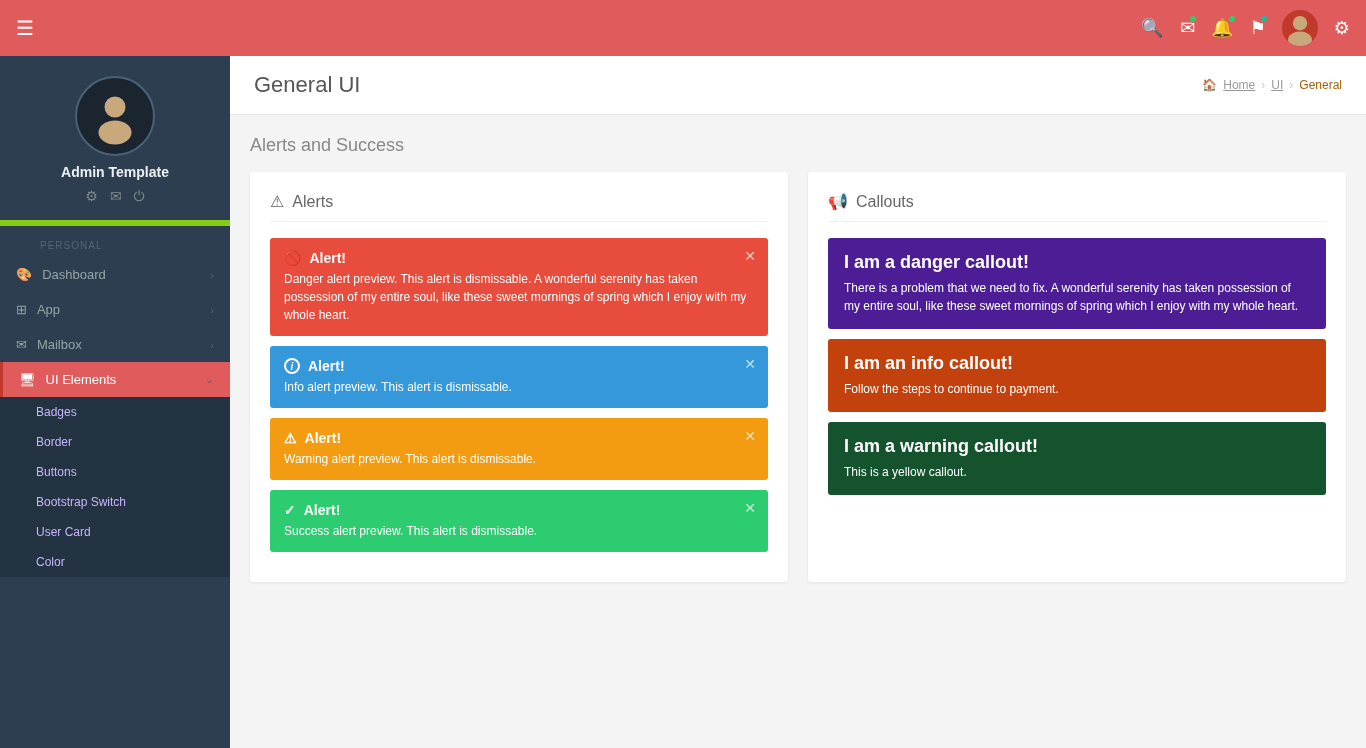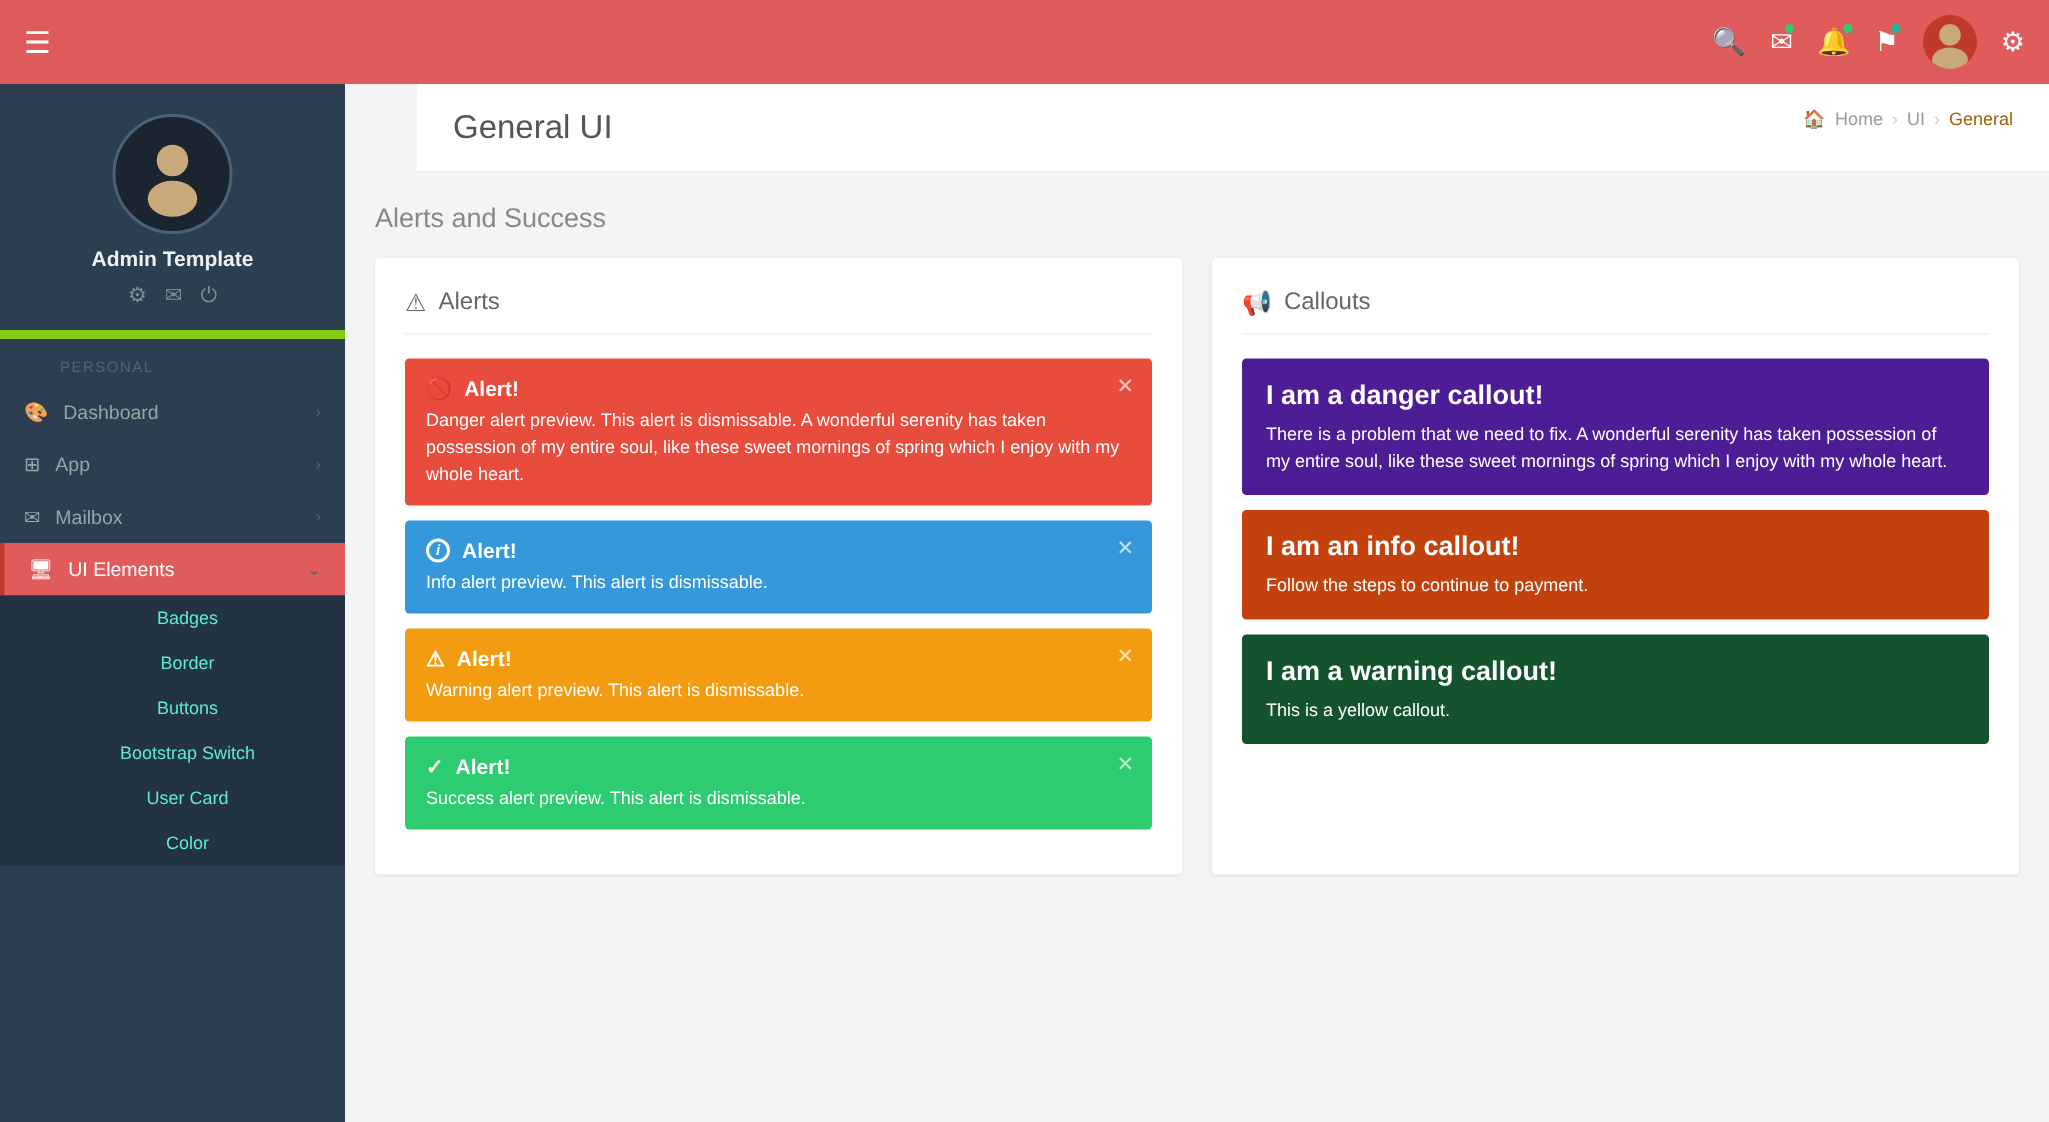--- a/index.html
+++ b/index.html
@@ -69,35 +69,35 @@
     .sidebar-item {
       display: flex; align-items: center; justify-content: space-between;
       padding: 10px 16px; cursor: pointer; font-size: 13px; color: #95a5a6;
     }
     .sidebar-item.active { background: #e05c5c; color: white; border-left: 3px solid #c0392b; }
     .sidebar-item-left { display: flex; align-items: center; gap: 10px; }
     .sidebar-chevron { font-size: 11px; color: #566573; }
 
     .sidebar-submenu { background: #243342; }
     .sidebar-subitem {
-      padding: 8px 16px 8px 36px; font-size: 12px; color: #5eead4; cursor: pointer; text-align: center;
+      padding: 8px 16px 8px 36px; font-size: 12px; color: #c4b5fd; cursor: pointer;
     }
 
     
     .main { flex: 1; overflow-y: auto; background: #f4f4f4; }
 
     .page-header {
       background: white; padding: 16px 24px;
-      display: flex; align-items: flex-start; justify-content: space-between;
-      border-bottom: 1px solid #e8e8e8; margin-bottom: 20px; margin-left: 48px;
+      display: flex; align-items: center; justify-content: space-between;
+      border-bottom: 1px solid #e8e8e8; margin-bottom: 20px;
     }
     .page-title { font-size: 22px; color: #555; font-weight: 300; }
     .breadcrumb { display: flex; align-items: center; gap: 6px; font-size: 12px; color: #999; }
     .breadcrumb-sep { color: #ccc; }
-    .breadcrumb-link { color: #999; cursor: pointer; }
+    .breadcrumb-link { color: #999; cursor: pointer; text-decoration: underline; }
     .breadcrumb-current { color: #a16207; }
 
     .content-area { padding: 0 20px 20px; }
     .section-title {
       font-size: 18px; color: #888; font-weight: 300; margin-bottom: 16px;
     }
 
     .two-col { display: grid; grid-template-columns: 1fr 1fr; gap: 20px; }
 
     .card {

